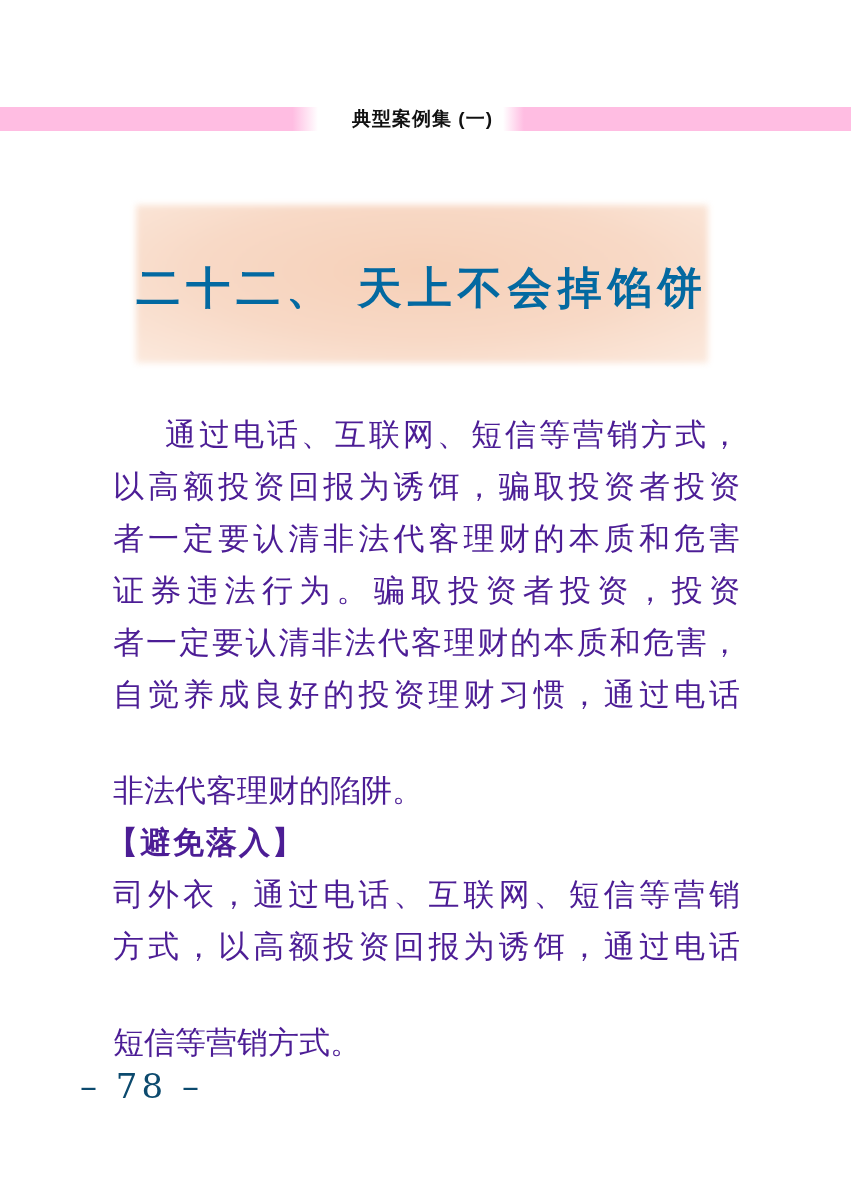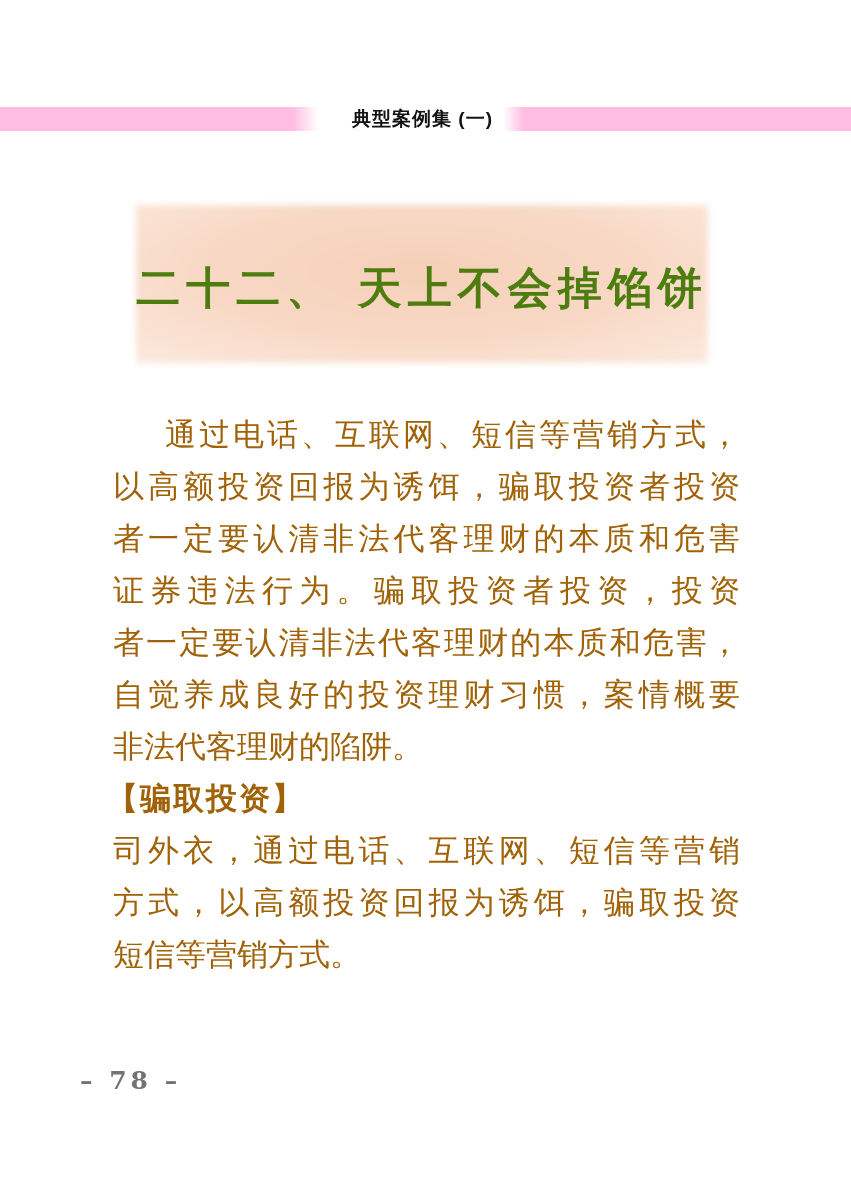--- a/index.html
+++ b/index.html
@@ -41,44 +41,44 @@
                 #f6d0b8 0%, #f8d9c6 38%, #fbe7da 65%, #fef7f2 88%, rgba(255,255,255,0) 100%);
     filter: blur(3px);
   }
   .title-lines {
     position: absolute; inset: 0; z-index: 1;
     display: flex; flex-direction: column; justify-content: center;
     text-align: center; padding-top: 6px;
   }
   .title-line {
     font-weight: bold; font-size: 44px; line-height: 65px;
-    letter-spacing: 6px; color: #4d7c0f;
+    letter-spacing: 6px; color: #0369a1;
   }
 
   
   .body-text {
     position: absolute; left: 113px; top: 408px; width: 627px;
-    font-size: 31px; line-height: 52px; color: #a16207;
+    font-size: 31px; line-height: 52px; color: #4c1d95;
   }
   .tline {
     height: 52px; white-space: nowrap;
     text-align: justify; text-align-last: justify;
     text-justify: inter-character;
   }
   .tline.first { padding-left: 52px; }
-  .tline.last  { text-align-last: left; }
+  .tline.last  { text-align-last: left; margin-top: 44px; }
   .sec-heading {
     height: 52px; font-weight: bold; letter-spacing: 2px;
     margin-left: -6px; 
   }
 
   
   .folio {
     position: absolute; left: 80px; top: 1066px;
-    font-size: 25px; letter-spacing: 4px; color: #737373; font-weight: bold;
+    font-size: 34px; letter-spacing: 4px; color: #0c4a6e;
   }
 </style>
 </head>
 <body>
 
 <div class="page">
 
   <div class="runhead-bar left"></div>
   <div class="runhead-title">典型案例集 (一)</div>
   <div class="runhead-bar right"></div>
@@ -88,25 +88,25 @@
       <div class="title-line">二十二、 天上不会掉馅饼</div>
     </div>
   </div>
 
   <main class="body-text">
     <div class="tline first">通过电话、互联网、短信等营销方式，</div>
     <div class="tline">以高额投资回报为诱饵，骗取投资者投资</div>
     <div class="tline">者一定要认清非法代客理财的本质和危害</div>
     <div class="tline">证券违法行为。骗取投资者投资，投资</div>
     <div class="tline">者一定要认清非法代客理财的本质和危害，</div>
-    <div class="tline">自觉养成良好的投资理财习惯，案情概要</div>
+    <div class="tline">自觉养成良好的投资理财习惯，通过电话</div>
     <div class="tline last">非法代客理财的陷阱。</div>
 
-    <div class="sec-heading">【骗取投资】</div>
+    <div class="sec-heading">【避免落入】</div>
 
     <div class="tline">司外衣，通过电话、互联网、短信等营销</div>
-    <div class="tline">方式，以高额投资回报为诱饵，骗取投资</div>
+    <div class="tline">方式，以高额投资回报为诱饵，通过电话</div>
     <div class="tline last">短信等营销方式。</div>
   </main>
 
   <div class="folio">– 78 –</div>
 
 </div>
 
 </body></html>

